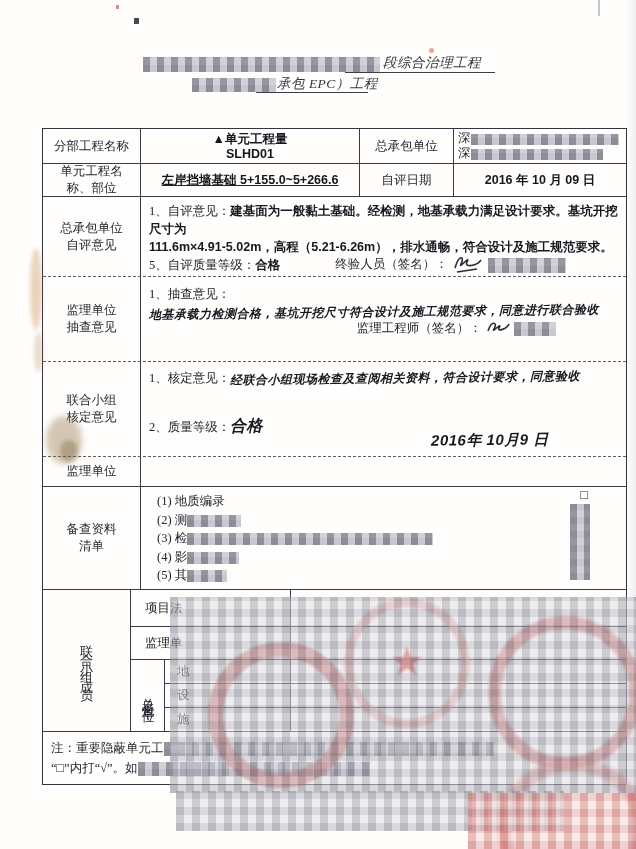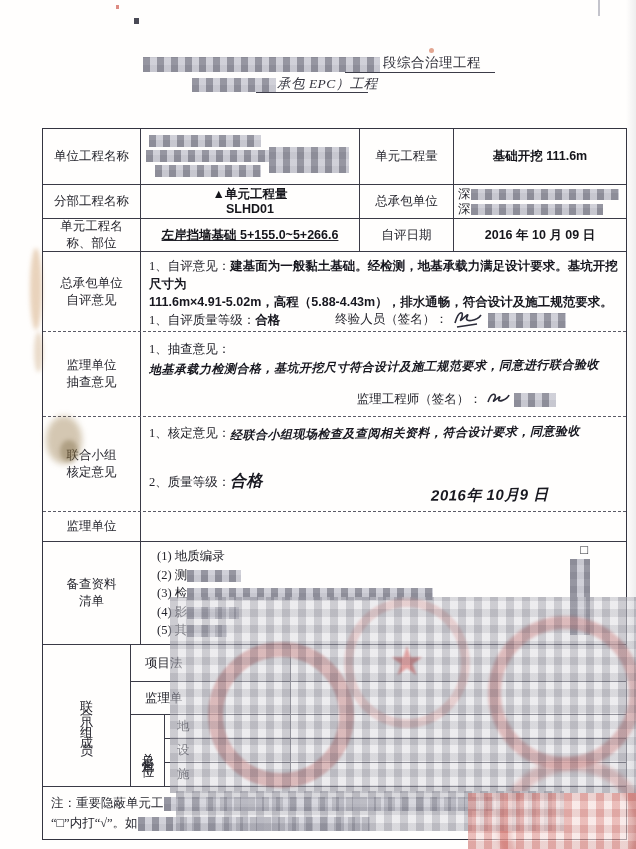--- a/index.html
+++ b/index.html
@@ -72,43 +72,30 @@
 
   .note{padding:6px 8px 0 8px;font-size:12.5px;line-height:20px;}
   .specko{position:absolute;}
 </style>
 </head>
 <body>
 
 <div class="page">
 
   <span class="blur" style="position:absolute;left:143px;top:57px;width:237px;height:15px;"></span>
-  <div class="hline" style="left:383px;top:54px;">段综合治理工程</div>
+  <div class="hline" style="left:383px;top:54px;font-style:italic;">段综合治理工程</div>
   <div class="uline" style="left:345px;top:72px;width:150px;"></div>
 
   <span class="blur" style="position:absolute;left:192px;top:78px;width:84px;height:14px;"></span>
   <div class="hline" style="left:277px;top:75px;font-style:italic;">承包 EPC）工程</div>
   <div class="uline" style="left:256px;top:92px;width:112px;"></div>
 
 
   <div class="tbl">
 
-    <div class="row" style="height:55px;">
-      <div class="lab">单位工程名称</div>
-      <div class="con">
-        <span class="blur" style="position:absolute;left:8px;top:6px;width:112px;height:12px;"></span>
-        <span class="blur" style="position:absolute;left:5px;top:21px;width:136px;height:12px;"></span>
-        <span class="blur" style="position:absolute;left:14px;top:36px;width:106px;height:12px;"></span>
-        <span class="blur" style="position:absolute;left:128px;top:18px;width:80px;height:26px;"></span>
-      </div>
-      <div class="lab2">单元工程量</div>
-      <div class="con2">
-          <span class="val">基础开挖 111.6m</span>
-        </div>
-    </div>
 
     <div class="row" style="height:34px;">
       <div class="lab">分部工程名称</div>
       <div class="con cen" style="display:flex;">
         <span class="val" style="line-height:15px;">▲单元工程量</span>
         <span class="val" style="line-height:14px;">SLHD01</span>
       </div>
       <div class="lab2">总承包单位</div>
       <div class="con2" style="align-items:flex-start;padding-left:4px;">
         <div style="line-height:15px;"><span>深</span><span class="blur" style="width:148px;height:11px;"></span></div>
@@ -130,40 +117,40 @@
         </div>
     </div>
 
     <div class="row" style="height:80px;">
       <div class="lab">
         <span>总承包单位</span>
         <span>自评意见</span>
       </div>
       <div class="con" style="padding:5px 4px 0 8px;">
         <div class="txt"><span>1、自评意见：</span><span class="bold-run">建基面为一般黏土基础。经检测，地基承载力满足设计要求。基坑开挖尺寸为</span></div>
-        <div class="txt bold-run">111.6m×4.91-5.02m，高程（5.88-4.43m），排水通畅，符合设计及施工规范要求。</div>
-        <div class="txt"><span>1、自评质量等级：</span><span class="bold-run">合格</span></div>
+        <div class="txt bold-run">111.6m×4.91-5.02m，高程（5.21-6.26m），排水通畅，符合设计及施工规范要求。</div>
+        <div class="txt"><span>5、自评质量等级：</span><span class="bold-run">合格</span></div>
         <div class="signrow" style="right:60px;bottom:2px;">
           <span>终验人员（签名）：</span>
           <svg width="34" height="22" viewBox="0 0 34 22" style="vertical-align:-6px;">
             <path d="M4 16 C8 2 14 4 10 12 C7 18 20 2 16 10 C13 16 26 14 30 8 M6 20 L26 17" stroke="#2a2a38" stroke-width="1.6" fill="none"></path>
           </svg>
           <span class="blur" style="width:78px;height:15px;"></span>
         </div>
       </div>
     </div>
 
     <div class="row dashTop" style="height:85px;">
       <div class="lab">
         <span>监理单位</span>
         <span>抽查意见</span>
       </div>
       <div class="con" style="padding:8px 4px 0 8px;">
         <div class="txt"><span>1、抽查意见：</span><span class="hand" style="font-size:12px;">地基承载力检测合格，基坑开挖尺寸符合设计及施工规范要求，同意进行联合验收</span></div>
-        <div class="signrow" style="right:70px;bottom:8px;">
+        <div class="signrow" style="right:70px;bottom:24px;">
           <span>监理工程师（签名）：</span>
           <svg width="26" height="20" viewBox="0 0 26 20" style="vertical-align:-5px;">
             <path d="M3 14 C7 2 13 6 9 12 C6 17 18 4 14 11 C12 15 22 12 24 7" stroke="#2a2a38" stroke-width="1.6" fill="none"></path>
           </svg>
           <span class="blur" style="width:42px;height:14px;"></span>
         </div>
       </div>
     </div>
 
     <div class="row dashTop" style="height:95px;">

